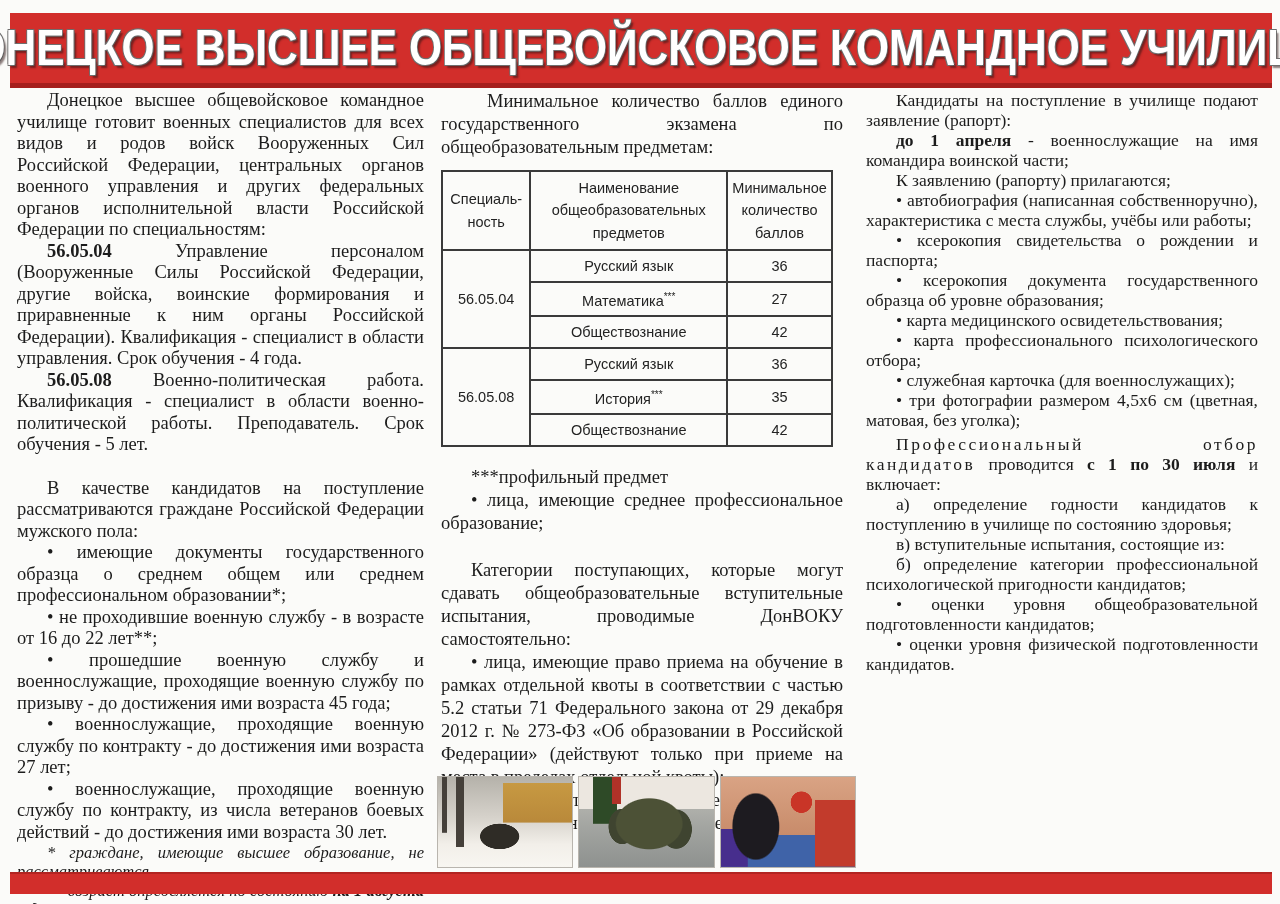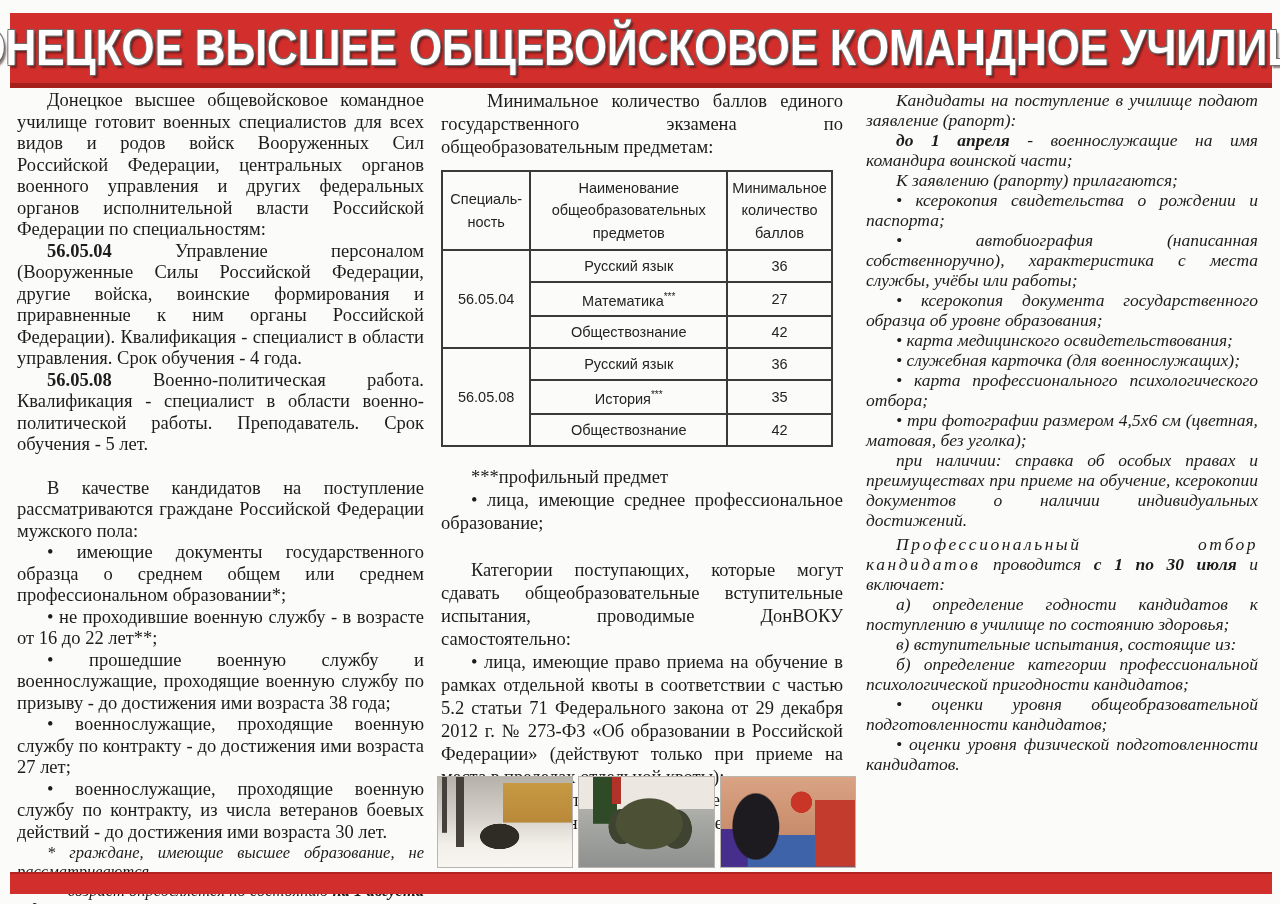--- a/index.html
+++ b/index.html
@@ -17,21 +17,21 @@
     font-family:"Liberation Sans", sans-serif;font-weight:bold;font-size:50px;
     color:#ffffff;white-space:nowrap;transform:scaleX(0.85);letter-spacing:0px;
     text-shadow:-1px -1px 0 #6f6f6f,1px -1px 0 #6f6f6f,-1px 1px 0 #6f6f6f,
                  1px 1px 0 #5c5c5c,3px 3px 2px rgba(45,20,20,.55);
   }
   .col{position:absolute;top:90px;}
   .col p{margin:0;text-align:justify;hyphens:auto;}
   .ind{text-indent:30px;}
   .col-left{left:17px;width:407px;font-size:18.5px;line-height:21.5px;}
   .col-mid{left:441px;width:402px;font-size:18.5px;line-height:23px;}
-  .col-right{left:866px;width:392px;font-size:17.5px;line-height:20px;font-style:italic;}
+  .col-right{left:866px;width:392px;font-size:17.5px;line-height:20px;}
   .vgap{height:22px;}
   .fn{font-style:italic;font-size:16.5px;line-height:19px;}
   .fn b{font-style:italic;}
   .ind2{text-indent:46px;}
   .tracked{letter-spacing:2.5px;}
   .mt8{margin-top:8px !important;}
   .mt4{margin-top:4px !important;}
   .scores{
     border-collapse:collapse;margin-top:11px;width:392px;
     font-family:"Liberation Sans", sans-serif;font-size:14.5px;color:#232323;
@@ -88,21 +88,21 @@
 </div>
 
 <div class="col col-left">
   <p class="ind">Донецкое высшее общевойсковое командное училище готовит военных специалистов для всех видов и родов войск Вооруженных Сил Российской Федерации, центральных органов военного управления и других федеральных органов исполнительной власти Российской Федерации по специальностям:</p>
   <p class="ind"><b>56.05.04</b><span> Управление персоналом (Вооруженные Силы Российской Федерации, другие войска, воинские формирования и приравненные к ним органы Российской Федерации). Квалификация - специалист в области управления. Срок обучения - 4 года.</span></p>
   <p class="ind"><b>56.05.08</b><span> Военно-политическая работа. Квалификация - специалист в области военно-политической работы. Преподаватель. Срок обучения - 5 лет.</span></p>
   <div class="vgap"></div>
   <p class="ind">В качестве кандидатов на поступление рассматриваются граждане Российской Федерации мужского пола:</p>
   <p class="ind">• имеющие документы государственного образца о среднем общем или среднем профессиональном образовании*;</p>
   <p class="ind">• не проходившие военную службу - в возрасте от 16 до 22 лет**;</p>
-  <p class="ind">• прошедшие военную службу и военнослужащие, проходящие военную службу по призыву - до достижения ими возраста 38 года;</p>
+  <p class="ind">• прошедшие военную службу и военнослужащие, проходящие военную службу по призыву - до достижения ими возраста 45 года;</p>
   <p class="ind">• военнослужащие, проходящие военную службу по контракту - до достижения ими возраста 27 лет;</p>
   <p class="ind">• военнослужащие, проходящие военную службу по контракту, из числа ветеранов боевых действий - до достижения ими возраста 30 лет.</p>
   <p class="ind fn">* граждане, имеющие высшее образование, не рассматриваются.</p>
   <p class="ind fn"><span>** возраст определяется по состоянию </span><b>на 1 августа года приема в вуз.</b></p>
 </div>
 
 <div class="col col-mid">
   <p class="ind2">Минимальное количество баллов единого государственного экзамена по общеобразовательным предметам:</p>
   <table class="scores">
     <colgroup>
@@ -148,28 +148,27 @@
   <p class="ind">• лица, имеющие среднее профессиональное образование;</p>
   <p class="ind cats">Категории поступающих, которые могут сдавать общеобразовательные вступительные испытания, проводимые ДонВОКУ самостоятельно:</p>
   <p class="ind">• лица, имеющие право приема на обучение в рамках отдельной квоты в соответствии с частью 5.2 статьи 71 Федерального закона от 29 декабря 2012 г. № 273-ФЗ «Об образовании в Российской Федерации» (действуют только при приеме на места в пределах отдельной квоты);</p>
   <p class="ind">• лица, получившие документ о среднем общем образовании и не сдававшие ЕГЭ.</p>
 </div>
 
 <div class="col col-right">
   <p class="ind">Кандидаты на поступление в училище подают заявление (рапорт):</p>
   <p class="ind"><b>до 1 апреля</b><span> - военнослужащие на имя командира воинской части;</span></p>
   <p class="ind">К заявлению (рапорту) прилагаются;</p>
+  <p class="ind">• автобиография (написанная собственноручно), характеристика с места службы, учёбы или работы;</p>
   <p class="ind">• ксерокопия свидетельства о рождении и паспорта;</p>
-  <p class="ind">• автобиография (написанная собственноручно), характеристика с места службы, учёбы или работы;</p>
   <p class="ind">• ксерокопия документа государственного образца об уровне образования;</p>
   <p class="ind">• карта медицинского освидетельствования;</p>
+  <p class="ind">• карта профессионального психологического отбора;</p>
   <p class="ind">• служебная карточка (для военнослужащих);</p>
-  <p class="ind">• карта профессионального психологического отбора;</p>
   <p class="ind">• три фотографии размером 4,5х6 см (цветная, матовая, без уголка);</p>
-  <p class="ind">при наличии: справка об особых правах и преимуществах при приеме на обучение, ксерокопии документов о наличии индивидуальных достижений.</p>
   <p class="ind mt4"><span class="tracked">Профессиональный отбор кандидатов</span><span> проводится </span><b>с 1 по 30 июля</b><span> и включает:</span></p>
   <p class="ind">а) определение годности кандидатов к поступлению в училище по состоянию здоровья;</p>
   <p class="ind">в) вступительные испытания, состоящие из:</p>
   <p class="ind">б) определение категории профессиональной психологической пригодности кандидатов;</p>
   <p class="ind">• оценки уровня общеобразовательной подготовленности кандидатов;</p>
   <p class="ind">• оценки уровня физической подготовленности кандидатов.</p>
 </div>
 
 <div class="photos">
   <div class="photo photo-1"></div>

